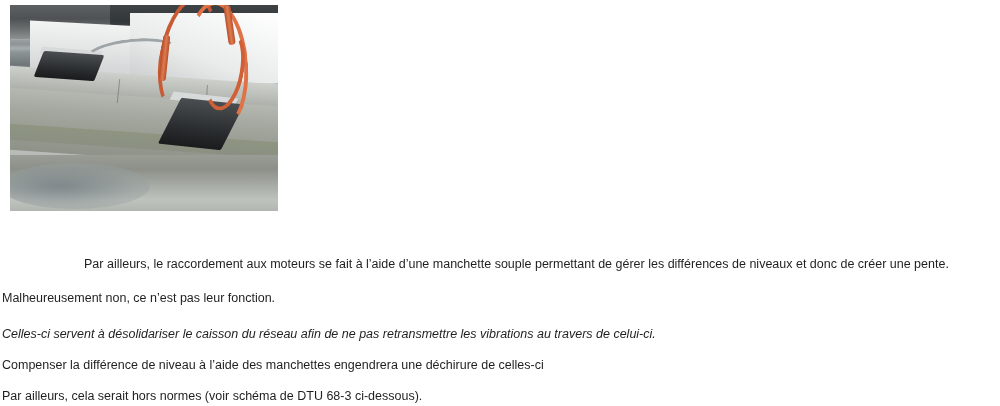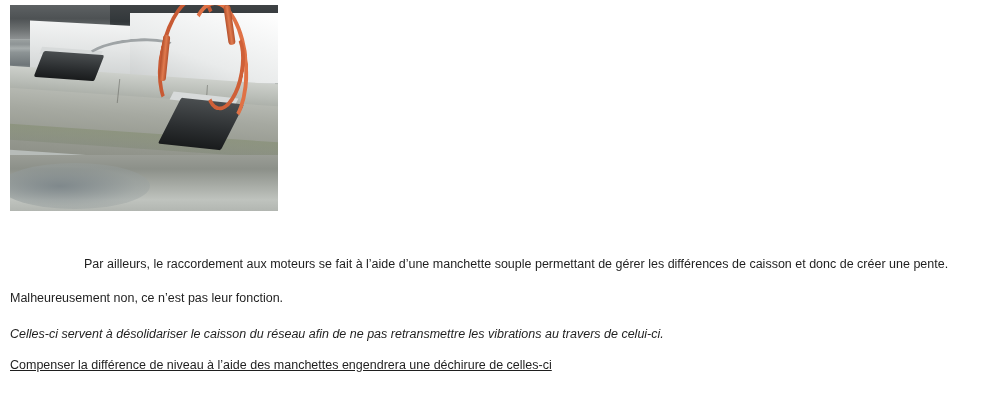--- a/index.html
+++ b/index.html
@@ -177,31 +177,31 @@
   .crack {
     position: absolute;
     background: rgba(90,92,86,0.5);
   }
   .c1 { left: 108px; top: 74px; width: 1px; height: 24px; transform: rotate(6deg); }
   .c2 { left: 196px; top: 80px; width: 1px; height: 28px; transform: rotate(4deg); }
 
   
   .para {
     position: absolute;
-    left: 10px;
+    left: 2px;
     font-size: 12.5px;
     line-height: 16px;
     color: #1f1f1f;
     white-space: nowrap;
   }
   .para.indent { left: 84px; }
   .p1 { top: 243px; }
   .p2 { top: 277px; }
   .p3 { top: 313px; font-style: italic; }
-  .p4 { top: 344px; text-decoration: underline; }
+  .p4 { top: 344px; }
   .p5 { top: 375px; }
 </style>
 </head>
 <body>
 
 <div class="page">
 
   <div class="photo-wrap">
     <div class="photo">
       <div class="ph-unit"></div>
@@ -225,18 +225,19 @@
 
       <div class="cable"></div>
       <div class="hose h1"></div>
       <div class="hose h2"></div>
       <div class="hose h3"></div>
       <div class="hose-straight hs1"></div>
       <div class="hose-straight hs2"></div>
     </div>
   </div>
 
-  <p class="para indent p1">Par ailleurs, le raccordement aux moteurs se fait à l’aide d’une manchette souple permettant de gérer les différences de caisson et donc de créer une pente.</p>
+  <p class="para indent p1">Par ailleurs, le raccordement aux moteurs se fait à l’aide d’une manchette souple permettant de gérer les différences de niveaux et donc de créer une pente.</p>
   <p class="para p2">Malheureusement non, ce n’est pas leur fonction.</p>
   <p class="para p3">Celles-ci servent à désolidariser le caisson du réseau afin de ne pas retransmettre les vibrations au travers de celui-ci.</p>
   <p class="para p4">Compenser la différence de niveau à l’aide des manchettes engendrera une déchirure de celles-ci</p>
+  <p class="para p5">Par ailleurs, cela serait hors normes (voir schéma de DTU 68-3 ci-dessous).</p>
 
 </div>
 
 </body></html>

